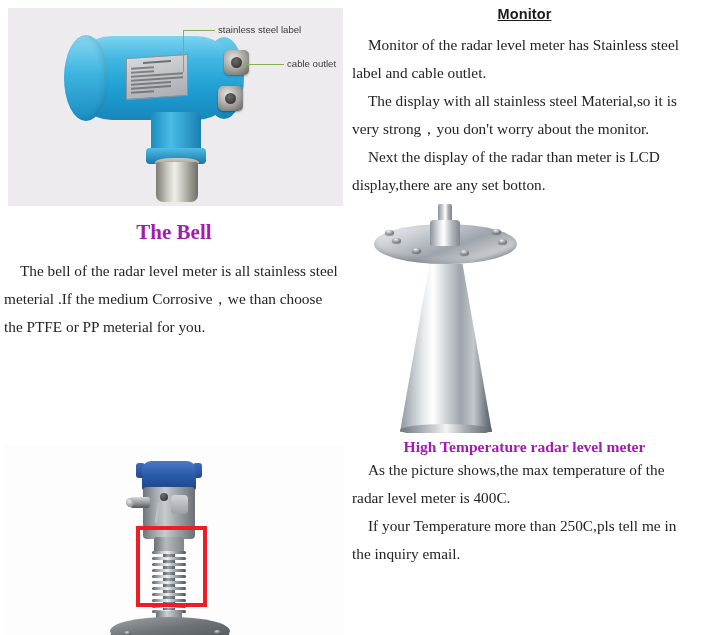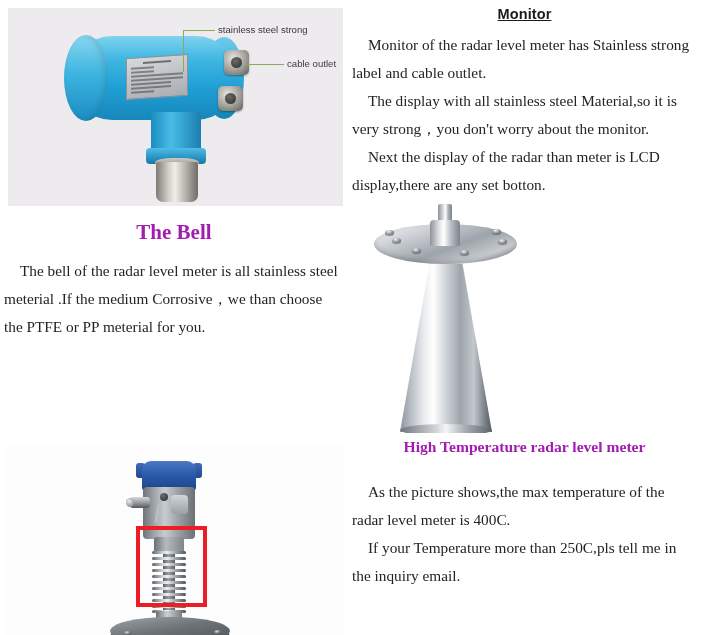--- a/index.html
+++ b/index.html
@@ -310,31 +310,31 @@
       <div class="gland g2"></div>
 
       <div class="mon-neck"></div>
       <div class="mon-tab"></div>
       <div class="mon-neck-flange"></div>
       <div class="mon-horn-top"></div>
       <div class="mon-horn"></div>
 
       <div class="leader v" style="left:175px; top:22px; height:42px;"></div>
       <div class="leader h" style="left:175px; top:22px; width:32px;"></div>
-      <span class="callout-label" style="left:210px; top:16px;">stainless steel strong</span>
+      <span class="callout-label" style="left:210px; top:16px;">stainless steel label</span>
 
       <div class="leader h" style="left:238px; top:56px; width:38px;"></div>
       <span class="callout-label" style="left:279px; top:50px;">cable outlet</span>
     </div>
   </div>
 
   <div id="txt-monitor">
     <div class="heading-sans" style="margin-bottom:9px;text-decoration:underline;">Monitor</div>
     <div class="body-text">
-      <p>Monitor  of the radar level meter has Stainless strong label  and cable outlet.</p>
+      <p>Monitor  of the radar level meter has Stainless steel label  and cable outlet.</p>
       <p>The display with all stainless steel Material,so it is very strong，you don't worry about the monitor.</p>
       <p>Next the display of the radar than meter is LCD display,there are any set botton.</p>
     </div>
   </div>
 
   <div id="txt-bell">
     <div class="heading-serif" style="font-size:21px; margin-bottom:12px;">The Bell</div>
     <div class="body-text">
       <p>The bell of the radar level meter is all stainless steel meterial .If the medium Corrosive，we than choose the PTFE or PP meterial for you.</p>
     </div>
@@ -391,20 +391,20 @@
       <div class="ht-flange-top"></div>
       <div class="ht-bolt" style="left:120px; top:186px;"></div>
 
       <div class="ht-bolt" style="left:210px; top:185px;"></div>
 
       <div class="ht-redbox"></div>
     </div>
   </div>
 
   <div id="txt-hightemp">
-    <div class="heading-serif" style="font-size:15.6px; margin-bottom:22px;">High Temperature radar level meter</div>
+    <div class="heading-serif" style="font-size:15.6px; ">High Temperature radar level meter</div>
     <div class="body-text">
       <p>As the picture shows,the max temperature of the radar level meter is 400C.</p>
       <p>If your Temperature more than 250C,pls tell me in the inquiry email.</p>
     </div>
   </div>
 
 </div>
 
 </body></html>

